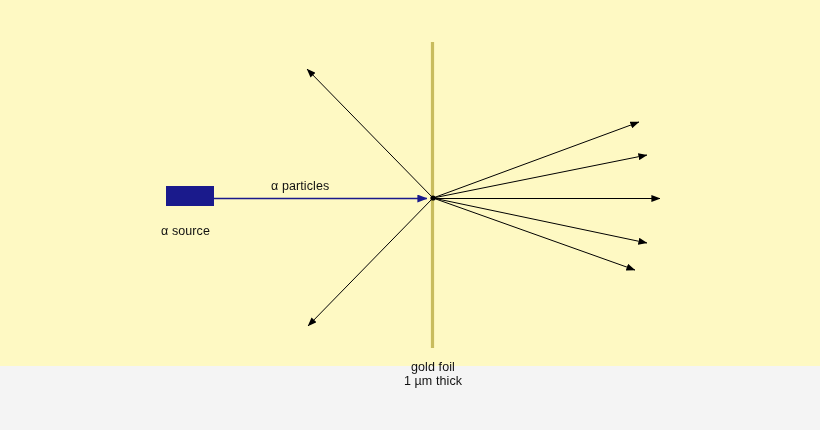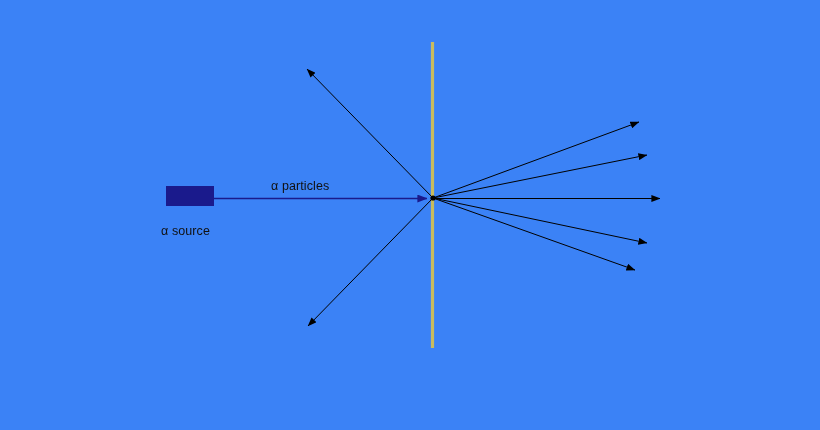--- a/index.html
+++ b/index.html
@@ -10,22 +10,22 @@
   body {
     width: 820px;
     height: 430px;
     background: #f4f4f4;
     font-family: "Liberation Sans", sans-serif;
     overflow: hidden;
   }
   #diagram-root {
     position: relative;
     width: 820px;
-    height: 430px;
-    background: #3b82f6;
+    height: 366px;
+    background: #fef9c3;
   }
   #scene-svg {
     position: absolute;
     left: 0;
     top: 0;
     width: 820px;
     height: 430px;
     display: block;
   }
   .diagram-label {
@@ -85,14 +85,18 @@
     <line x1="433" y1="198" x2="647" y2="243" stroke="#000000" stroke-width="1" marker-end="url(#arrowhead-black)"></line>
     <line x1="433" y1="198" x2="635" y2="270" stroke="#000000" stroke-width="1" marker-end="url(#arrowhead-black)"></line>
 
     <circle cx="433" cy="198" r="2.6" fill="#000000"></circle>
   </svg>
 
   <div class="diagram-label" id="label-alpha-particles">α particles</div>
 
   <div class="diagram-label" id="label-alpha-source">α source</div>
 
+  <div class="diagram-label" id="label-gold-foil">
+    <span class="foil-label-line">gold foil</span>
+    <span class="foil-label-line">1 µm thick</span>
+  </div>
 
 </div>
 
 </body></html>

